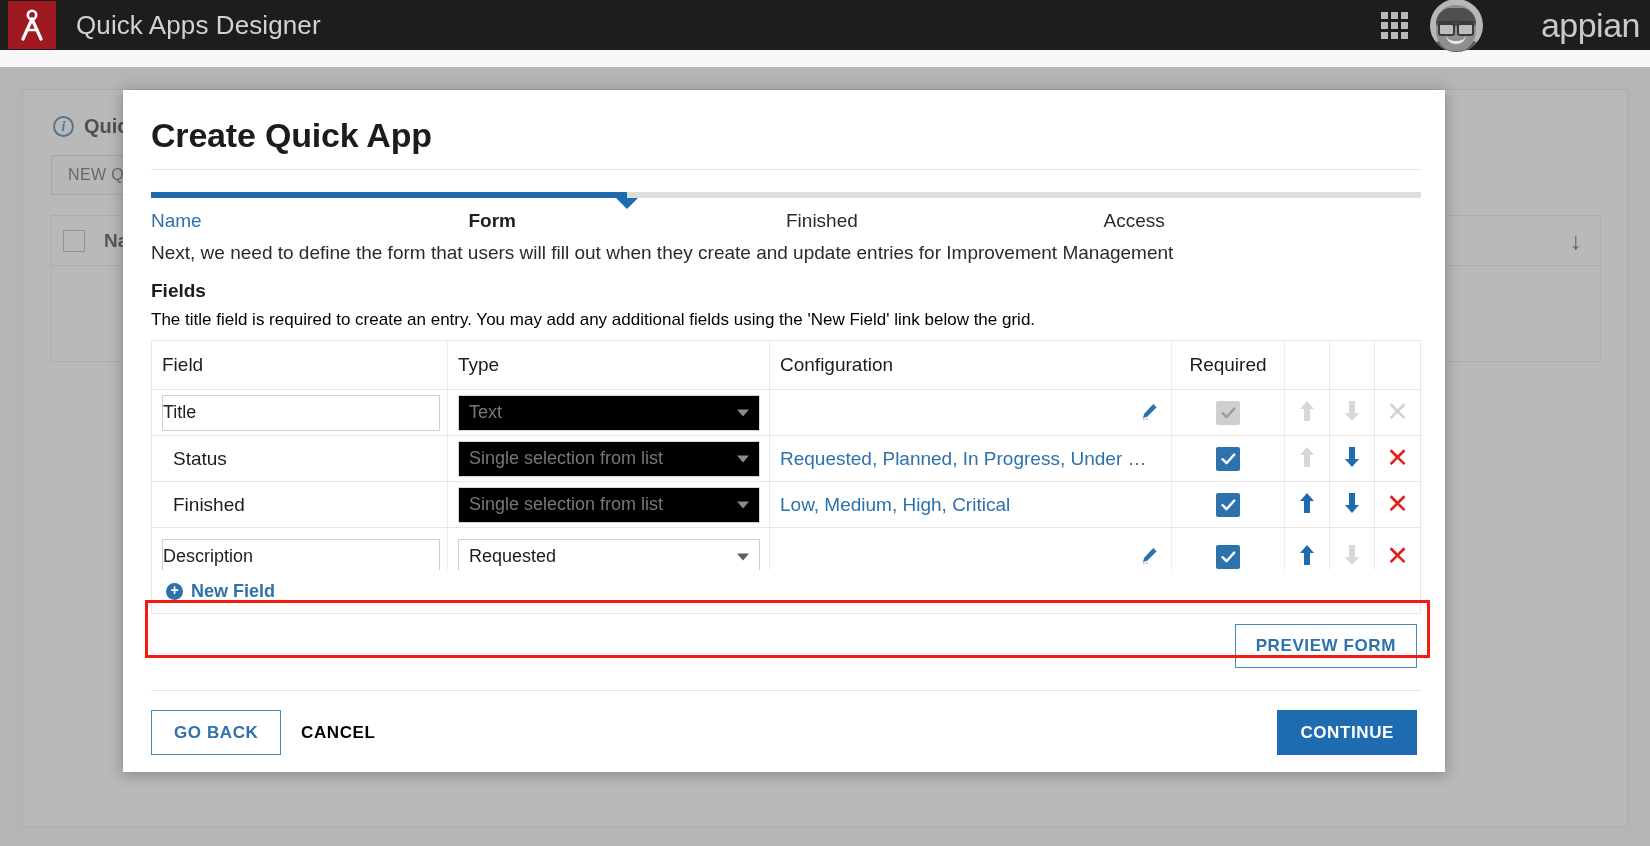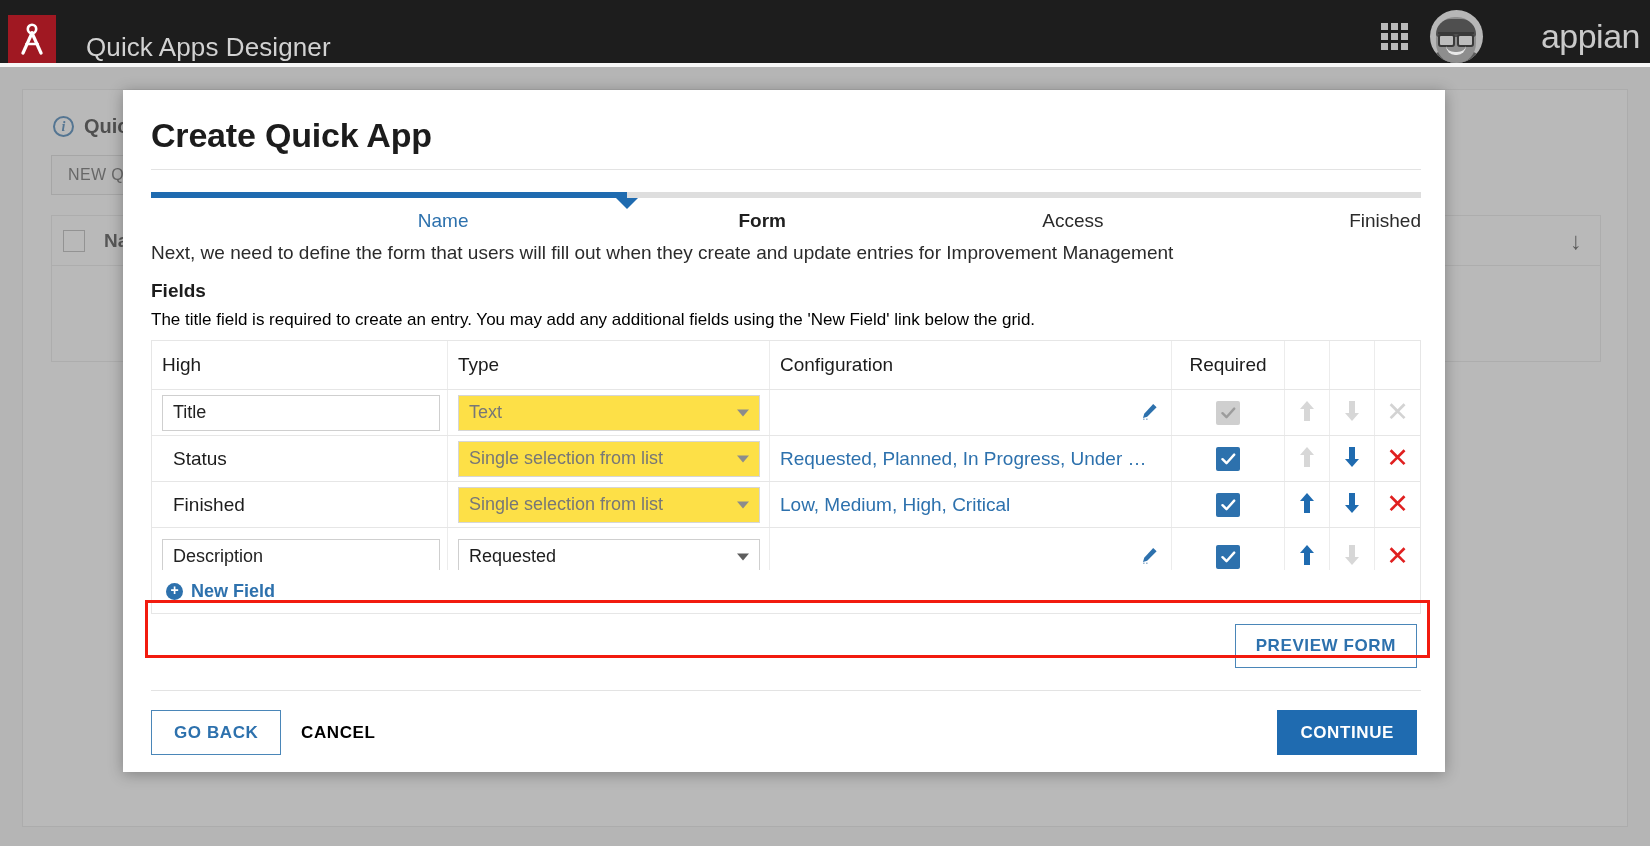--- a/index.html
+++ b/index.html
@@ -9,23 +9,23 @@
     font-family: "Liberation Sans", sans-serif;
     background: #ffffff;
     overflow: hidden;
   }
 
   #app { position: relative; width: 1650px; height: 846px; background: #f7f7f7; }
 
   
   .topbar {
     position: absolute; top: 0; left: 0;
-    width: 1650px; height: 63px;
+    width: 1650px; height: 50px;
     background: #1d1d1d;
-    display: flex; align-items: flex-end; gap: 10px;
+    display: flex; align-items: center;
   }
   .logo-box {
     width: 48px; height: 48px; margin-left: 8px;
     background: #a01822;
     display: flex; align-items: center; justify-content: center;
     flex: none;
   }
   .logo-box svg { display: block; }
   .app-title {
     margin-left: 20px;
@@ -186,21 +186,21 @@
     transform: translateX(-50%);
     width: 0; height: 0;
     border-left: 11px solid transparent;
     border-right: 11px solid transparent;
     border-top: 11px solid #1f6bb0;
   }
   .step-labels {
     display: flex; margin-top: 12px;
   }
   .step-labels > div {
-    flex: 1; text-align: right; font-size: 19px;
+    flex: 1; text-align: left; font-size: 19px;
     white-space: nowrap;
   }
   .step-labels > div.link { color: #2d71ad; cursor: pointer; }
   .step-labels > div.active { color: #1f1f1f; font-weight: bold; }
   .step-labels > div.future { color: #2b2b2b; }
 
   .intro-text {
     position: absolute; left: 28px; top: 152px;
     font-size: 19px; color: #2b2b2b; white-space: nowrap;
   }
@@ -234,33 +234,33 @@
   .frow.header .c-label,
   .frow.header .c-type,
   .frow.header .c-config,
   .frow.header .c-req {
     font-size: 19px; color: #1c1c1c;
   }
 
   .txt-input {
     width: 278px; height: 36px;
     border: 1px solid #cfcfcf; background: #fff;
-    display: flex; align-items: center; padding-left: 10px;
+    display: flex; align-items: center; 
     font-size: 18px; color: #222;
   }
   .plain-label { font-size: 19px; color: #1c1c1c; padding-left: 11px; }
 
   .sel {
     position: relative;
     width: 302px; height: 36px;
     border: 1px solid #cfcfcf;
     display: flex; align-items: center; padding-left: 10px;
     font-size: 18px;
   }
-  .sel.disabled { background: #fde047; border-color: #d6d6d6; color: #777; }
+  .sel.disabled { background: #000000; border-color: #d6d6d6; color: #777; }
   .sel.enabled  { background: #ffffff; color: #1c1c1c; }
   .sel .caret {
     position: absolute; right: 10px; top: 50%; transform: translateY(-50%);
     width: 0; height: 0;
     border-left: 6px solid transparent;
     border-right: 6px solid transparent;
     border-top: 7px solid #5e5e5e;
   }
   .sel.disabled .caret { border-top-color: #8c8c8c; }
 
@@ -410,33 +410,33 @@
     <div class="modal-divider"></div>
 
     <div class="stepper">
       <div class="step-track">
         <div class="step-fill"></div>
         <div class="step-marker"></div>
       </div>
       <div class="step-labels">
         <div class="link">Name</div>
         <div class="active">Form</div>
+        <div class="future">Finished</div>
         <div class="future">Access</div>
-        <div class="future">Finished</div>
       </div>
     </div>
 
     <div class="intro-text">Next, we need to define the form that users will fill out when they create and update entries for Improvement Management</div>
     <div class="fields-heading">Fields</div>
     <div class="fields-sub">The title field is required to create an entry. You may add any additional fields using the 'New Field' link below the grid.</div>
 
     <div class="fgrid">
 
       <div class="frow header">
-        <div class="c-label">High</div>
+        <div class="c-label">Field</div>
         <div class="c-type">Type</div>
         <div class="c-config">Configuration</div>
         <div class="c-req">Required</div>
         <div class="c-act"></div>
         <div class="c-act"></div>
         <div class="c-act"></div>
       </div>
 
       <div class="frow body">
         <div class="c-label">

